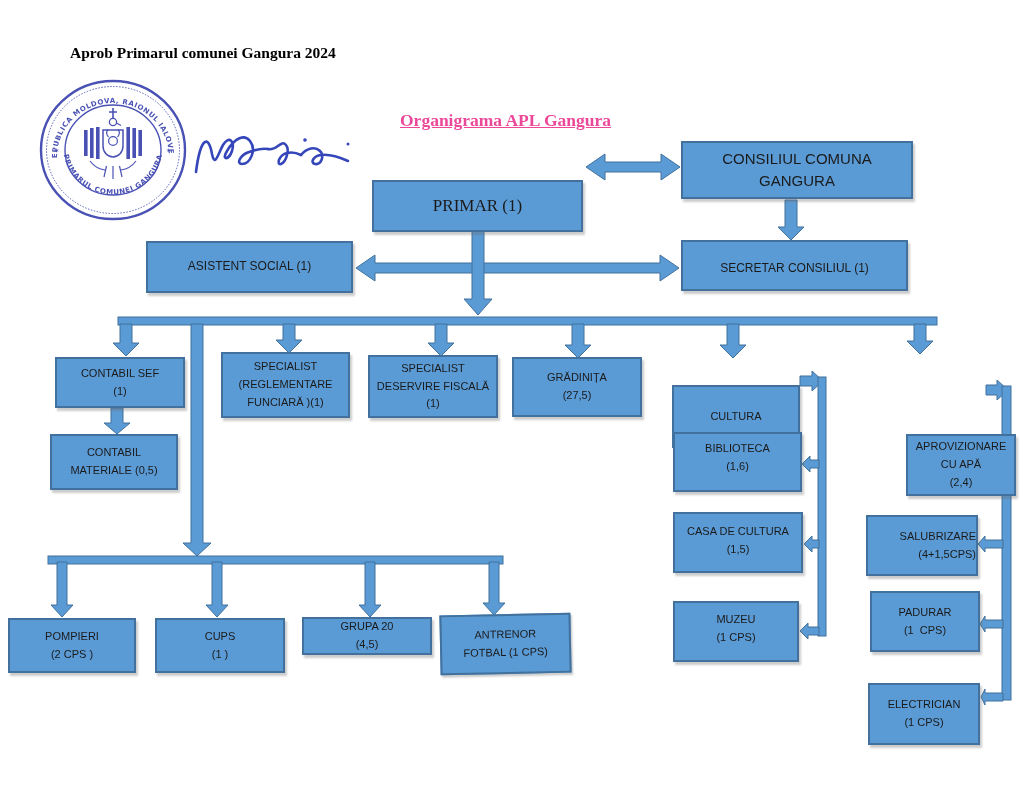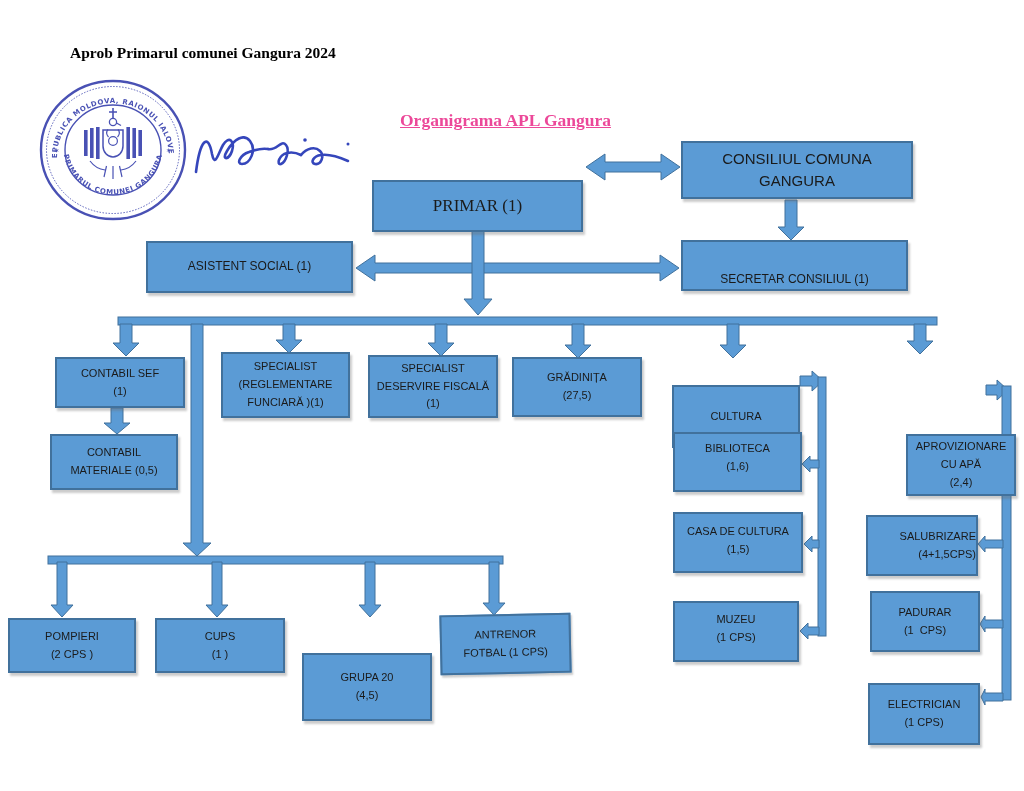--- a/index.html
+++ b/index.html
@@ -23,39 +23,39 @@
   .node{
     position:absolute;background:var(--box-fill,#5b9bd5);
     border:2px solid var(--box-border,#41719c);box-sizing:border-box;
     display:flex;flex-direction:column;align-items:center;justify-content:center;
     text-align:center;font-size:11px;line-height:1.62;
     box-shadow:1.5px 2.5px 2px rgba(110,110,110,.35);
   }
   .ln{display:block;white-space:pre-wrap;}
   #n-primar{left:372px;top:144px;width:211px;height:52px;font-family:"Liberation Serif",serif;font-size:17px;margin-top:36px;}
   #n-consiliul{left:681px;top:141px;width:232px;height:58px;font-size:15px;line-height:1.5;}
-  #n-secretar{left:681px;top:240px;width:227px;height:51px;font-size:12px;justify-content:flex-end;padding-top:7px;}
+  #n-secretar{left:681px;top:240px;width:227px;height:51px;font-size:12px;justify-content:center;padding-top:7px;}
   #n-asistent{left:146px;top:241px;width:207px;height:52px;font-size:12px;}
   #n-contabil-sef{left:55px;top:357px;width:130px;height:51px;}
   #n-spec-funciara{left:221px;top:352px;width:129px;height:66px;}
   #n-spec-fiscala{left:368px;top:355px;width:130px;height:63px;}
   #n-gradinita{left:512px;top:357px;width:130px;height:60px;}
   #n-cultura{left:672px;top:357px;width:128px;height:63px;margin-top:28px;}
   #n-sef-gospodarie{left:855px;top:353px;width:130px;height:65px;}
   #n-contabil-materiale{left:50px;top:434px;width:128px;height:56px;}
   #n-biblioteca{left:673px;top:432px;width:129px;height:60px;justify-content:flex-start;padding-top:6px;}
   #n-casa-cultura{left:673px;top:512px;width:130px;height:61px;justify-content:flex-start;padding-top:9px;}
   #n-muzeu{left:673px;top:601px;width:126px;height:61px;justify-content:flex-start;padding-top:8px;}
   #n-aprovizionare{left:866px;top:434px;width:110px;height:62px;margin-left:40px;}
   #n-salubrizare{left:866px;top:515px;width:112px;height:61px;align-items:flex-end;}
   #n-padurar{left:870px;top:591px;width:110px;height:61px;}
   #n-electrician{left:868px;top:683px;width:112px;height:62px;}
   #n-pompieri{left:8px;top:618px;width:128px;height:55px;}
   #n-cups{left:155px;top:618px;width:130px;height:55px;}
-  #n-grupa-20{left:302px;top:617px;width:130px;height:68px;margin-top:36px;}
+  #n-grupa-20{left:302px;top:617px;width:130px;height:38px;}
   #n-antrenor{left:440px;top:614px;width:131px;height:60px;transform:rotate(-1.2deg);}
   .ring-text{font-family:"DejaVu Sans",sans-serif;font-size:7px;font-weight:bold;letter-spacing:.6px;fill:var(--stamp-ink,#3a43ae);}
   .stamp-stroke{fill:none;stroke:var(--stamp-ink,#3a43ae);}
   .stamp-fill{fill:var(--stamp-ink,#3a43ae);stroke:none;}
   .sig-stroke{fill:none;stroke:var(--signature-ink,#2b3db8);stroke-width:2.6;stroke-linecap:round;stroke-linejoin:round;}
 </style>
 </head>
 <body>
 
 <div class="canvas">

